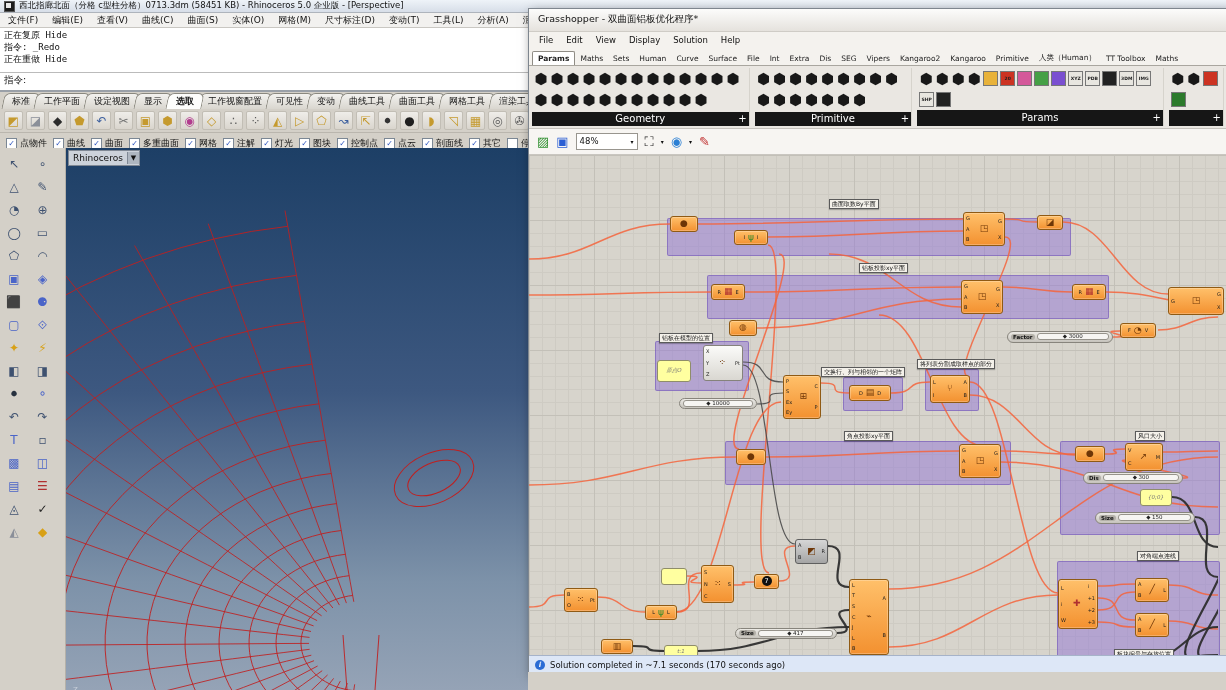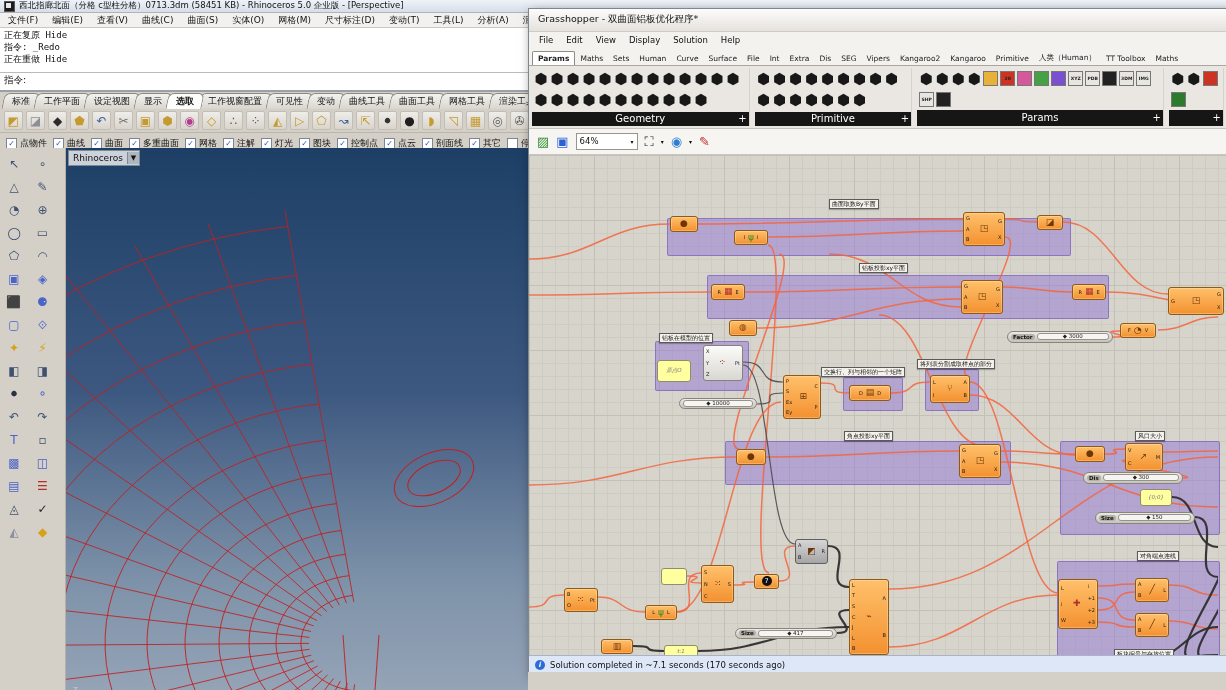--- a/index.html
+++ b/index.html
@@ -450,21 +450,21 @@
         <div class="gh-grp-bar">
           <span></span>
           <span class="plus">+</span>
         </div>
       </div>
     </div>
   <div class="gh-cbar">
     <span class="cbar-ico" style="color:#2f8f2f">▨</span>
     <span class="cbar-ico" style="color:#2b5fd4">▣</span>
     <span class="zoombox">
-      <span>64%</span>
+      <span>48%</span>
       <span style="font-size:6px">▾</span>
     </span>
     <span class="cbar-ico" style="color:#222">⛶</span>
     <span style="font-size:6px">▾</span>
     <span class="cbar-ico" style="color:#2b7fd4">◉</span>
     <span style="font-size:6px">▾</span>
     <span class="cbar-ico" style="color:#c03030">✎</span>
   </div>
   <div class="gh-canvas" id="gh-canvas">
       <div class="ggroup" style="left: 138px; top: 63px; width: 402px; height: 36px;"></div>

